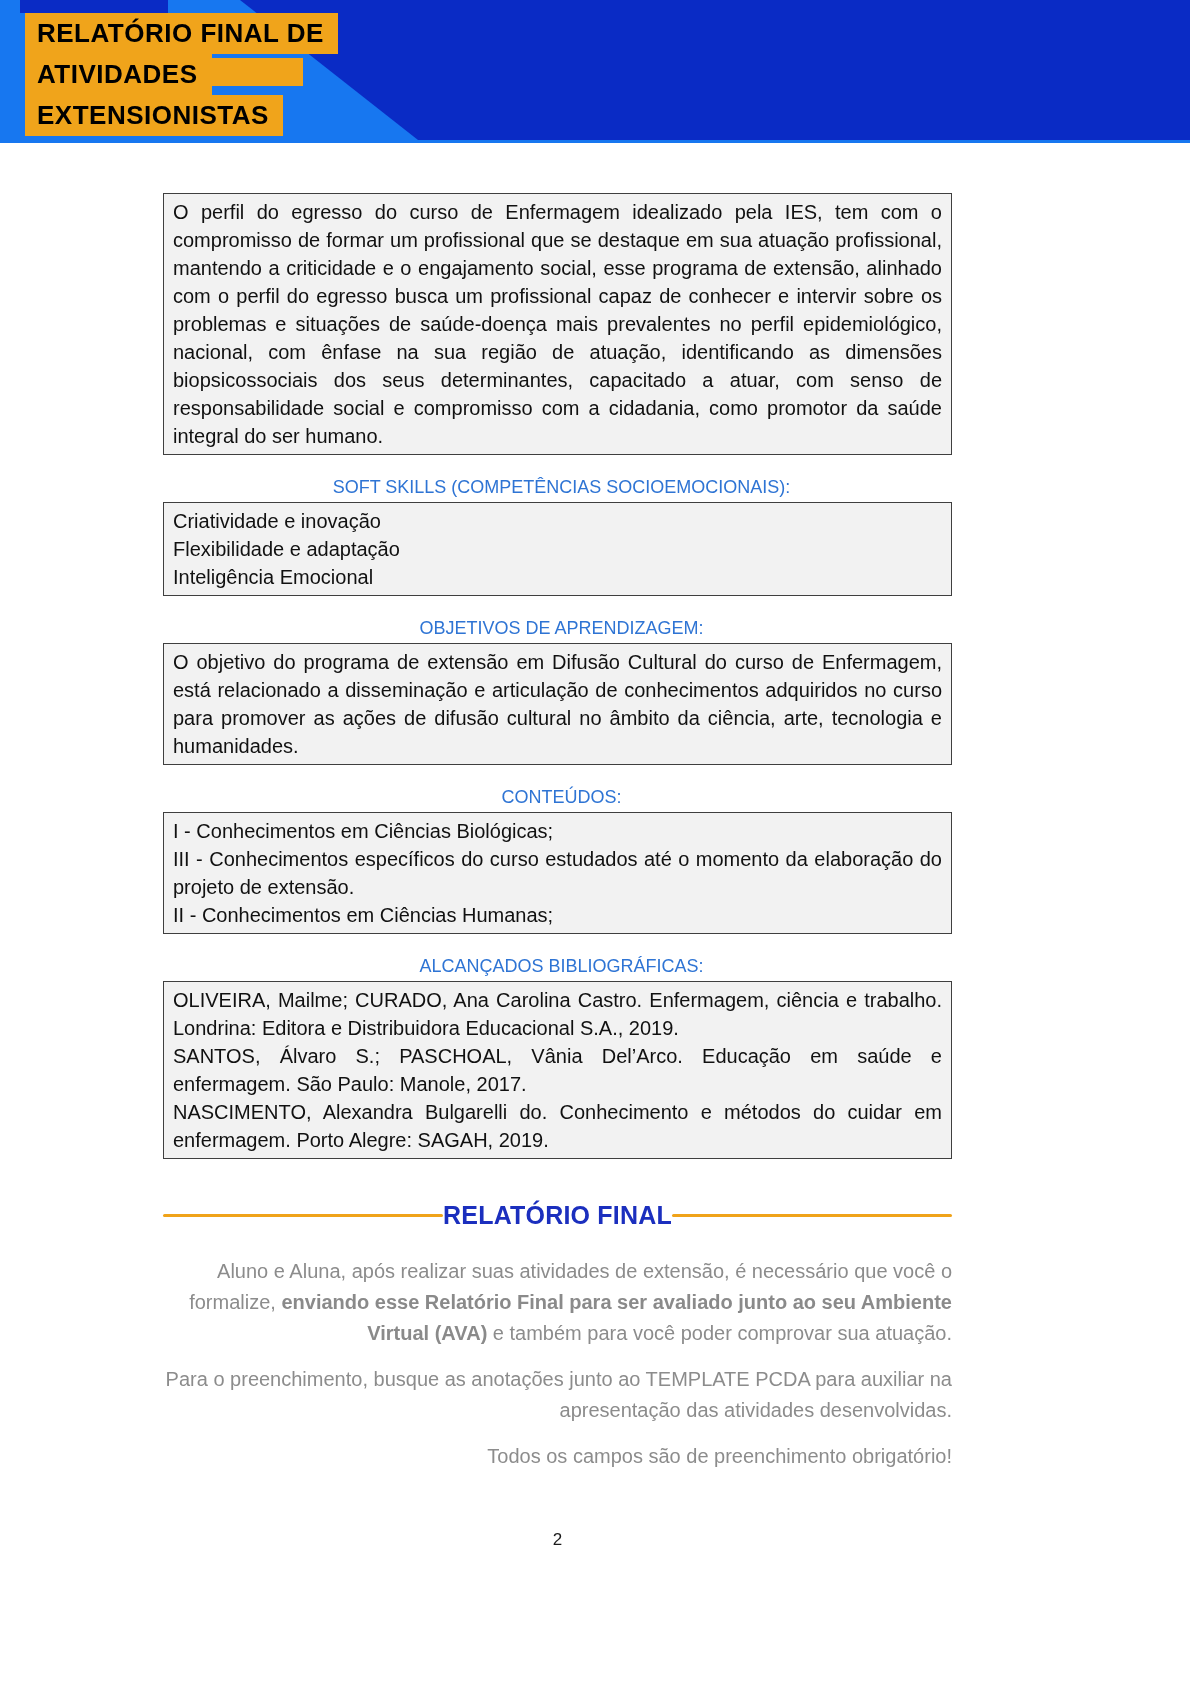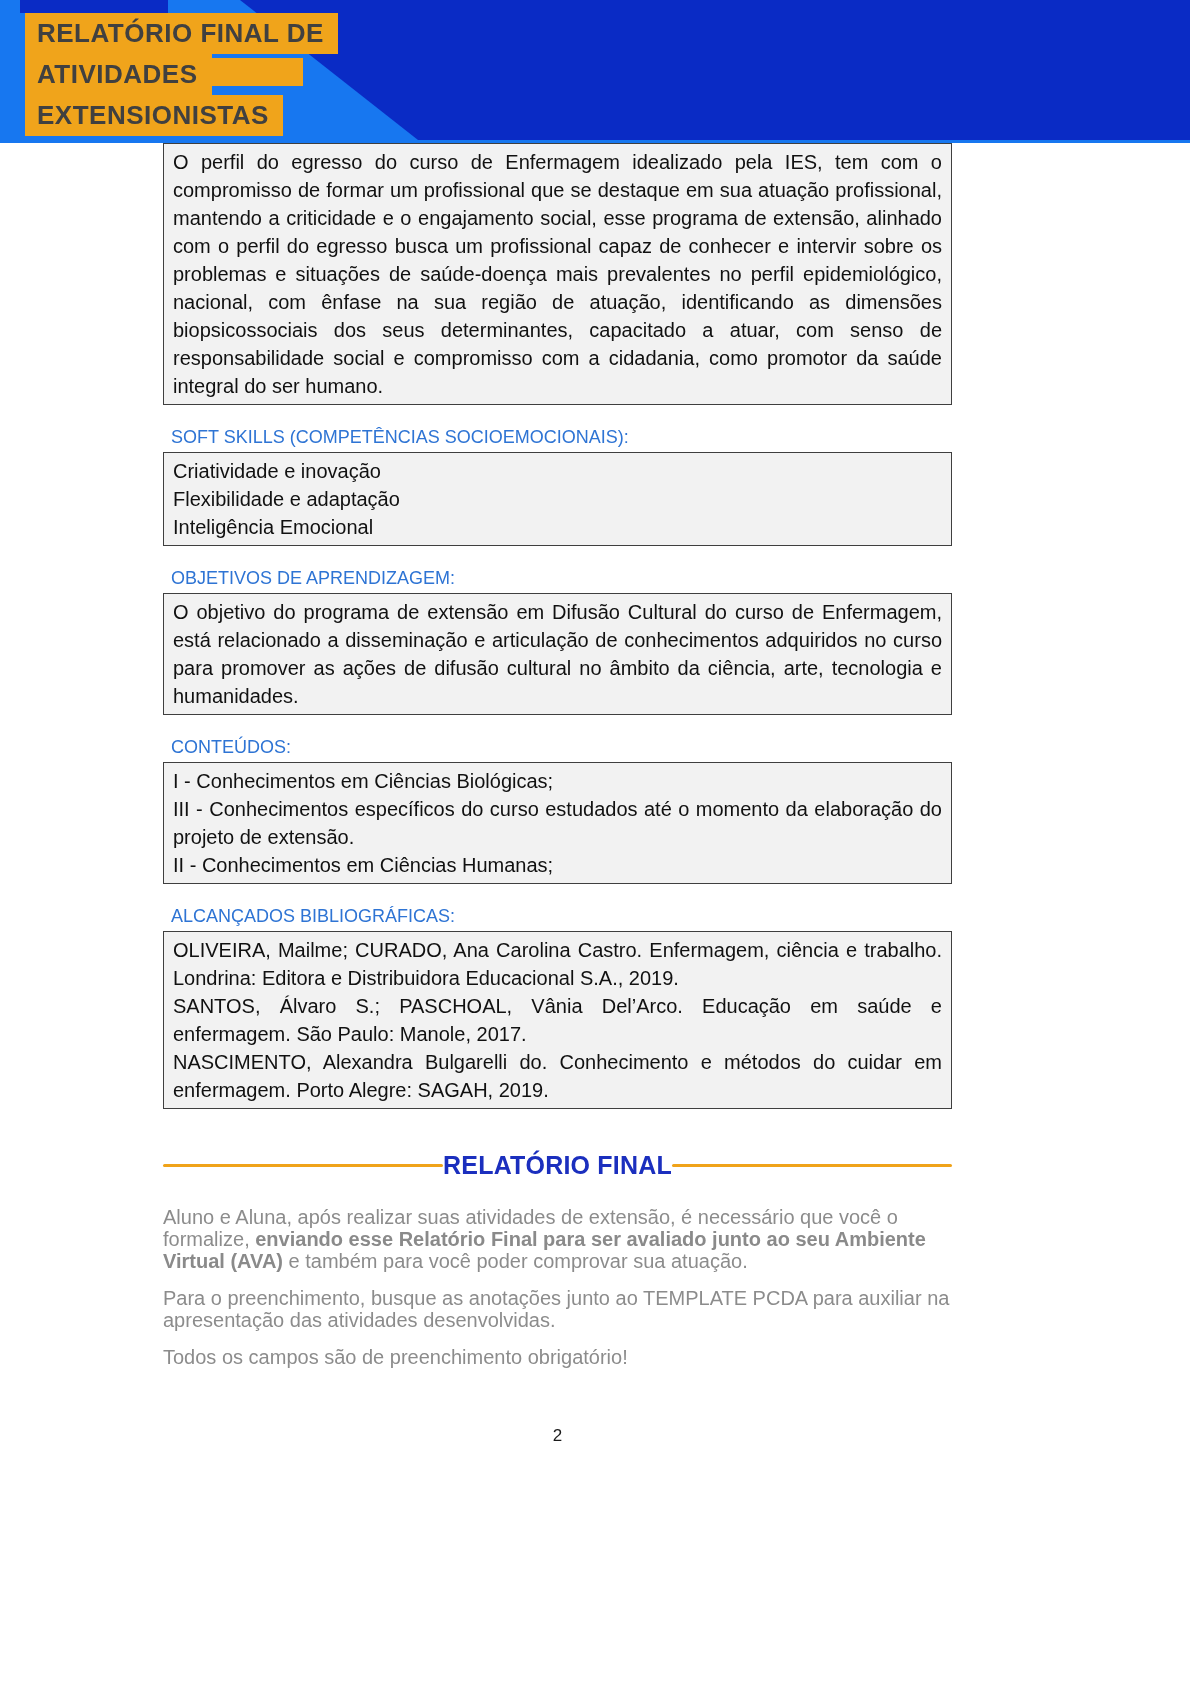--- a/index.html
+++ b/index.html
@@ -40,21 +40,21 @@
   .title-step {
     position: absolute;
     left: 163px; top: 45px;
     width: 115px; height: 28px;
     background: #f0a41b;
   }
   .title-line {
     position: relative;
     display: table;
     background: #f0a41b;
-    color: #404040;
+    color: #000000;
     font-weight: bold;
     font-size: 26px;
     line-height: 1;
     letter-spacing: 0.5px;
     padding: 7px 14px 8px 12px;
   }
 
   
   .content {
     width: 789px;
@@ -64,27 +64,28 @@
   }
   .gbox {
     background: #f2f2f2;
     border: 1px solid #3f3f3f;
     padding: 4px 9px;
     line-height: 28px;
   }
   .gbox.justify { text-align: justify; }
   .gbox .list-line { line-height: 28px; }
   .gbox.justify-lines .list-line { text-align: justify; }
-  .intro-box { }
+  .intro-box { margin-top: 50px; }
   .section-heading {
     color: #2e74d4;
     font-size: 18px;
     font-weight: normal;
     padding-left: 8px;
     margin: 22px 0 4px;
+    text-align: center;
   }
 
   
   .divider {
     display: flex;
     align-items: center;
     margin: 42px 0 26px;
   }
   .divider-line {
     flex: 1;
@@ -97,22 +98,23 @@
     font-weight: bold;
     font-size: 25px;
     white-space: nowrap;
     letter-spacing: 0.2px;
   }
   .divider.descricao { margin-top: 52px; }
 
   
   .instructions p {
     color: #8c8c8c;
-    line-height: 22px;
+    line-height: 31px;
     margin: 0 0 15px;
+    text-align: right;
   }
   .instructions .strong { font-weight: bold; color: #8a8a8a; }
 
   
   .page-number {
     text-align: center;
     margin-top: 58px;
     font-size: 17px;
     color: #1a1a1a;
   }

